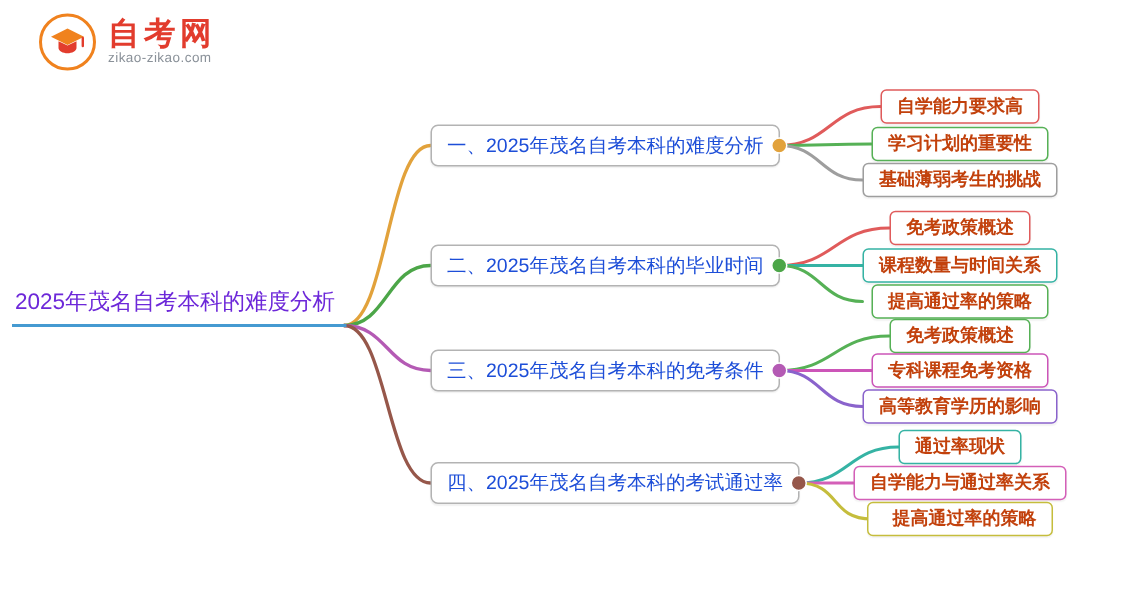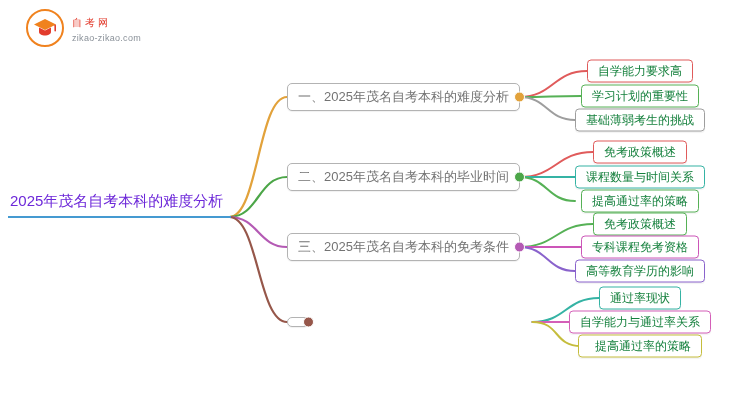--- a/index.html
+++ b/index.html
@@ -9,48 +9,49 @@
   }
   #edges{position:absolute;left:0;top:0;z-index:0;}
 
   
   .logo{position:absolute;left:26px;top:9px;display:flex;align-items:center;z-index:2;}
   .logo-circle{
     width:38px;height:38px;border-radius:50%;border:2px solid #f0821e;
     display:flex;align-items:center;justify-content:center;background:#fff;box-sizing:border-box;
   }
   .logo-text{margin-left:8px;display:flex;flex-direction:column;}
-  .logo-name{color:#e23c2d;font-size:10px;font-weight:normal;letter-spacing:3px;line-height:17px;}
+  .logo-name{color:#e23c2d;font-size:21px;font-weight:bold;letter-spacing:3px;line-height:17px;text-align:center;}
   .logo-domain{color:#8a9199;font-size:9px;margin-top:2px;letter-spacing:.3px;}
 
   
   .root-node{
     position:absolute;z-index:1;font-size:15px;color:#6d28d9;white-space:nowrap;
     padding:0 8px 5px 2px;border-bottom:2px solid #459ad1;
   }
 
   
   .branch-box{
     position:absolute;left:287px;transform:translateY(-50%);z-index:1;
     background:#fff;border:1.5px solid #b3b3b3;border-radius:5px;
-    padding:4px 10px;font-size:13px;color:#737373;white-space:nowrap;
+    padding:4px 10px;font-size:13px;color:#1d4ed8;white-space:nowrap;
     box-shadow:0 1px 1px rgba(0,0,0,.06);
   }
   .dot{
     position:absolute;right:-6px;top:50%;transform:translateY(-50%);
     width:9px;height:9px;border-radius:50%;background:#999;border:1px solid #fff;
     box-sizing:content-box;
   }
 
   
   .child-box{
     position:absolute;left:640px;transform:translate(-50%,-50%);z-index:1;
     background:#fff;border:1.6px solid #999;border-radius:4px;
-    padding:2px 10px;font-size:12px;color:#15803d;white-space:nowrap;
+    padding:2px 10px;font-size:12px;color:#c2410c;white-space:nowrap;
     box-shadow:0 1px 1px rgba(0,0,0,.05);
+    font-weight:bold;
   }
 </style>
 </head>
 <body>
 
 <div id="canvas">
 
   <svg id="edges" width="750" height="410">
       <path d="M 229.375 217 C 258.1875 217, 258.1875 97, 287 97" stroke="#e2a23b" stroke-width="2.2" fill="none" stroke-linecap="round"></path>
       <path d="M 519.421875 97 C 553.2109375 97, 553.2109375 71, 587 71" stroke="#e05b5b" stroke-width="2" fill="none" stroke-linecap="round"></path>
@@ -92,20 +93,21 @@
   </div>
   <div class="branch-box" style="top:177px;">
     <span>二、2025年茂名自考本科的毕业时间</span>
     <span class="dot" style="background: rgb(76, 166, 72);"></span>
   </div>
   <div class="branch-box" style="top:247px;">
     <span>三、2025年茂名自考本科的免考条件</span>
     <span class="dot" style="background: rgb(180, 90, 180);"></span>
   </div>
   <div class="branch-box" style="top:322px;">
+    <span>四、2025年茂名自考本科的考试通过率</span>
     <span class="dot" style="background: rgb(150, 87, 74);"></span>
   </div>
 
   <div class="child-box" style="top: 71px; border-color: rgb(224, 91, 91);">
     <span>自学能力要求高</span></div>
   <div class="child-box" style="top: 96px; border-color: rgb(86, 177, 86);">
     <span>学习计划的重要性</span></div>
   <div class="child-box" style="top: 120px; border-color: rgb(158, 158, 158);">
     <span>基础薄弱考生的挑战</span></div>
 

